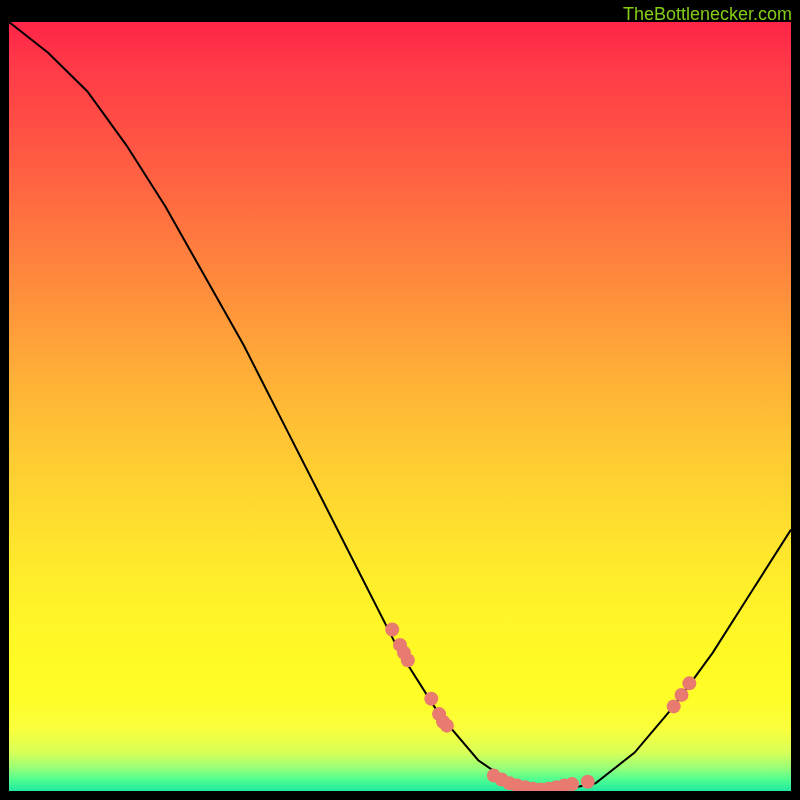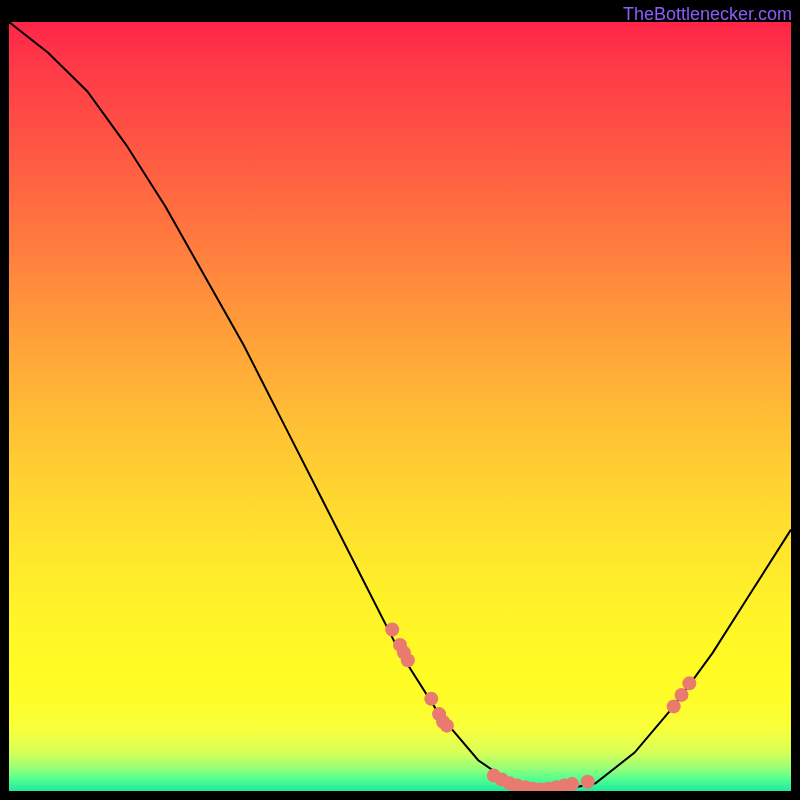--- a/index.html
+++ b/index.html
@@ -11,21 +11,21 @@
       width: 800px;
       height: 800px;
       background: #000;
       position: relative;
       font-family: Arial, sans-serif;
     }
     .watermark {
       position: absolute;
       top: 4px;
       right: 8px;
-      color: #8b5cf6;
+      color: #84cc16;
       font-size: 18px;
       font-weight: normal;
       z-index: 10;
     }
     .chart-area {
       position: absolute;
       top: 22px;
       left: 9px;
       width: 782px;
       height: 769px;

